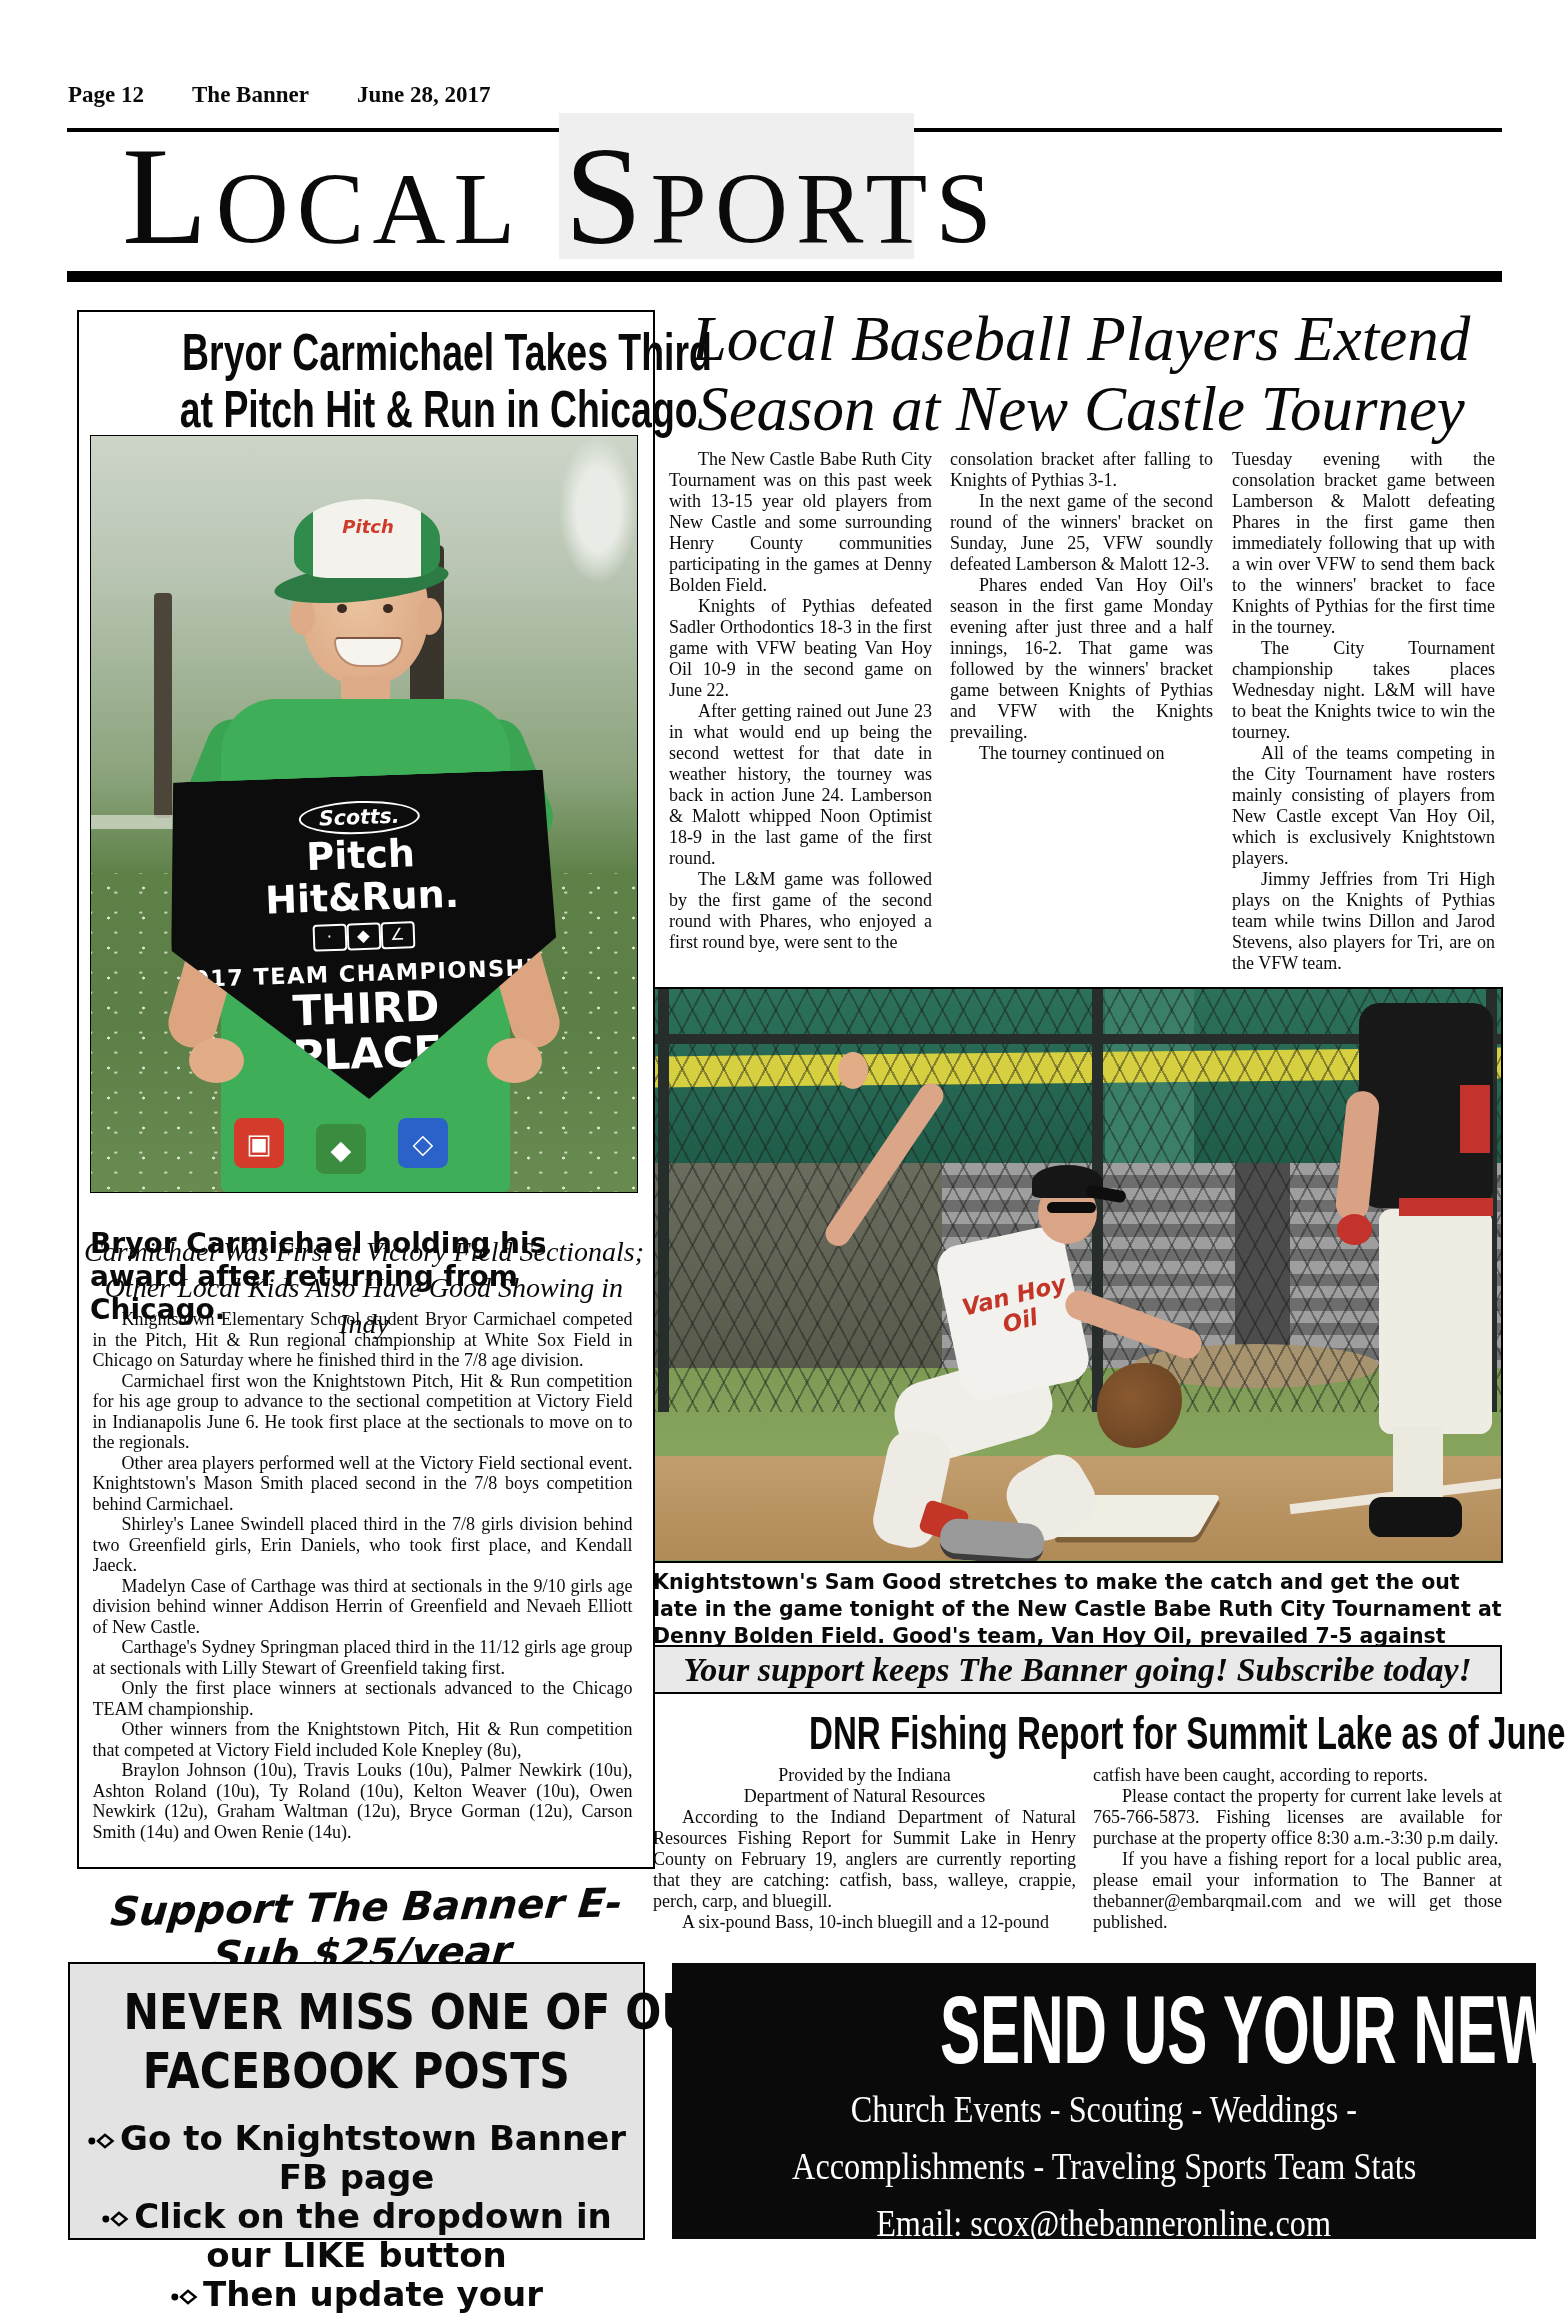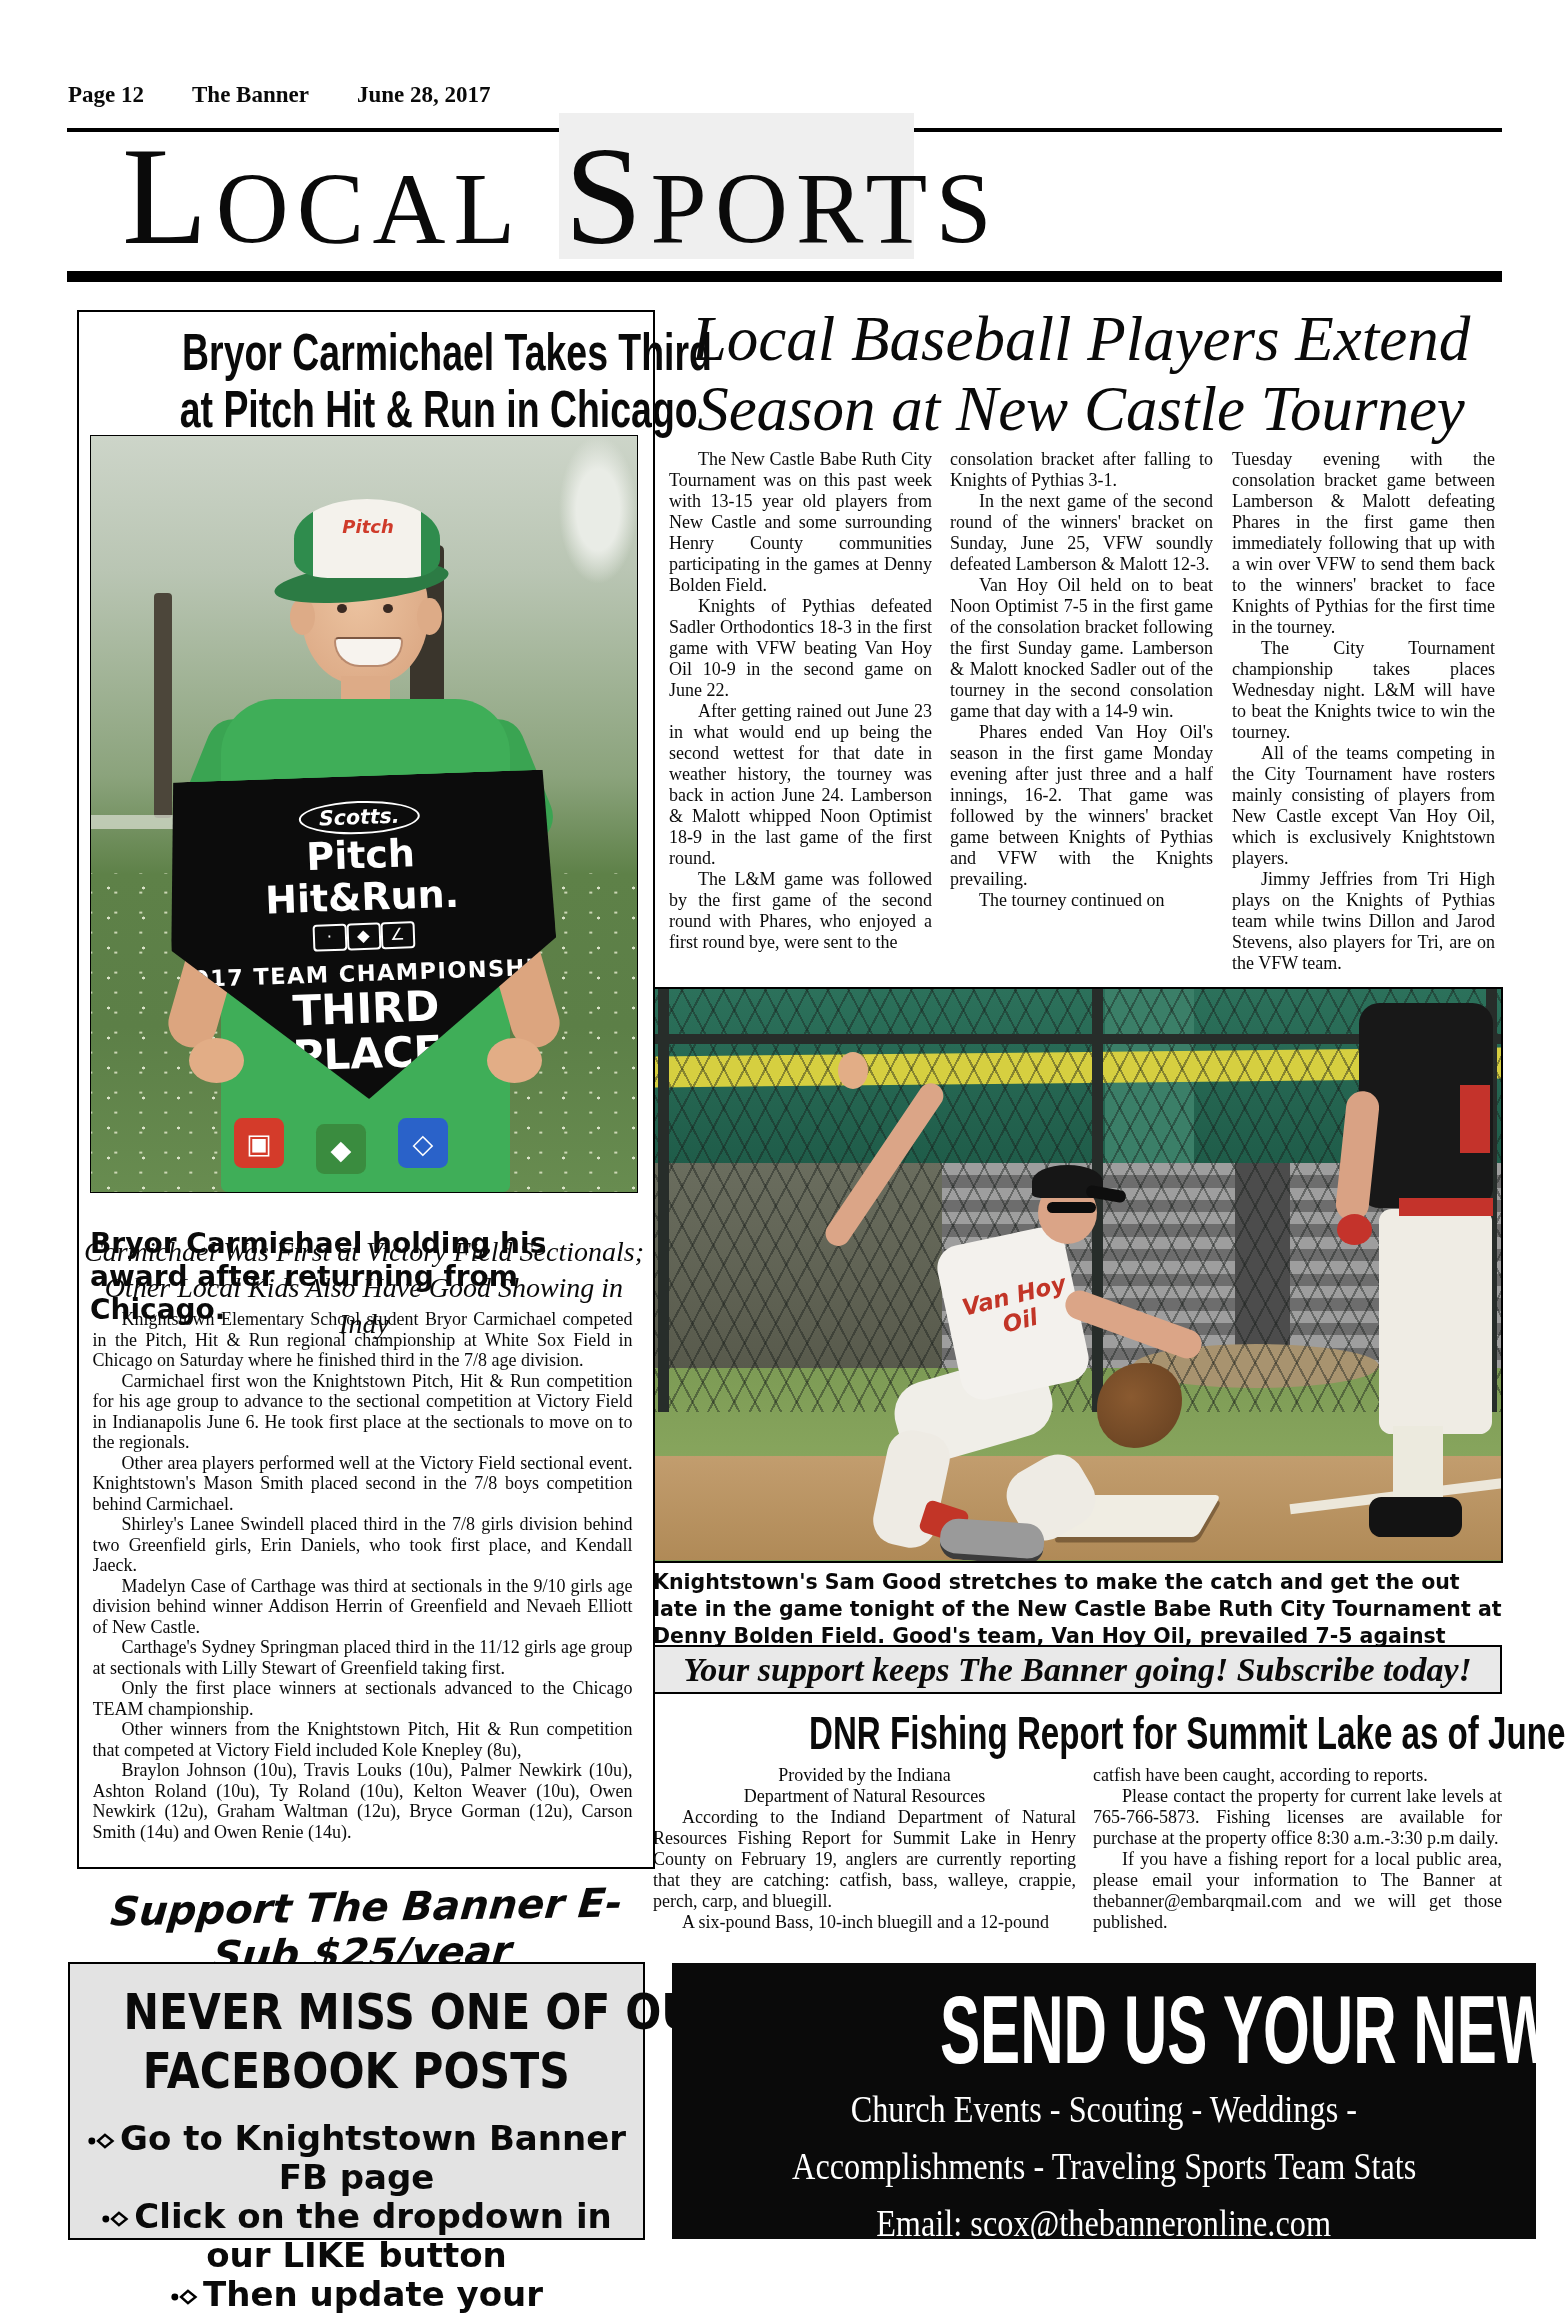--- a/index.html
+++ b/index.html
@@ -246,21 +246,20 @@
 
   <div class="abs colp" style="left:669px;top:449px;">
     <p>The New Castle Babe Ruth City Tournament was on this past week with 13-15 year old players from New Castle and some surrounding Henry County communities participating in the games at Denny Bolden Field.</p>
     <p>Knights of Pythias defeated Sadler Orthodontics 18-3 in the first game with VFW beating Van Hoy Oil 10-9 in the second game on June 22.</p>
     <p>After getting rained out June 23 in what would end up being the second wettest for that date in weather history, the tourney was back in action June 24. Lamberson &amp; Malott whipped Noon Optimist 18-9 in the last game of the first round.</p>
     <p>The L&amp;M game was followed by the first game of the second round with Phares, who enjoyed a first round bye, were sent to the</p>
   </div>
   <div class="abs colp" style="left:950px;top:449px;">
     <p style="text-indent:0;">consolation bracket after falling to Knights of Pythias 3-1.</p>
     <p>In the next game of the second round of the winners' bracket on Sunday, June 25, VFW soundly defeated Lamberson &amp; Malott 12-3.</p>
-    <p>Van Hoy Oil held on to beat Noon Optimist 7-5 in the first game of the consolation bracket following the first Sunday game. Lamberson &amp; Malott knocked Sadler out of the tourney in the second consolation game that day with a 14-9 win.</p>
     <p>Phares ended Van Hoy Oil's season in the first game Monday evening after just three and a half innings, 16-2. That game was followed by the winners' bracket game between Knights of Pythias and VFW with the Knights prevailing.</p>
     <p>The tourney continued on</p>
   </div>
   <div class="abs colp" style="left:1232px;top:449px;">
     <p style="text-indent:0;">Tuesday evening with the consolation bracket game between Lamberson &amp; Malott defeating Phares in the first game then immediately following that up with a win over VFW to send them back to the winners' bracket to face Knights of Pythias for the first time in the tourney.</p>
     <p>The City Tournament championship takes places Wednesday night. L&amp;M will have to beat the Knights twice to win the tourney.</p>
     <p>All of the teams competing in the City Tournament have rosters mainly consisting of players from New Castle except Van Hoy Oil, which is exclusively Knightstown players.</p>
     <p>Jimmy Jeffries from Tri High plays on the Knights of Pythias team while twins Dillon and Jarod Stevens, also players for Tri, are on the VFW team.</p>
   </div>
 

